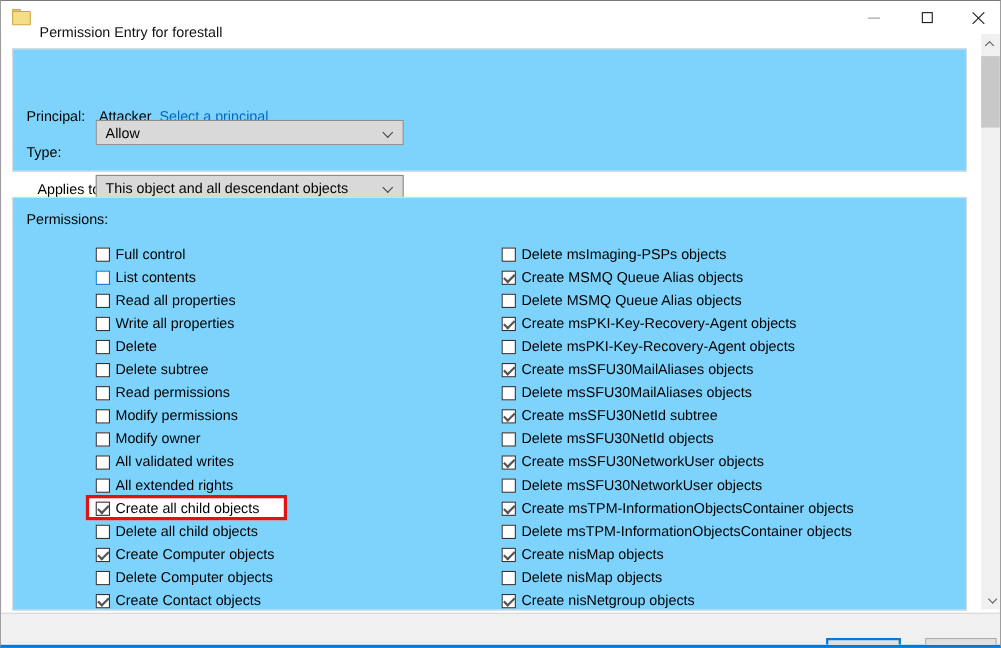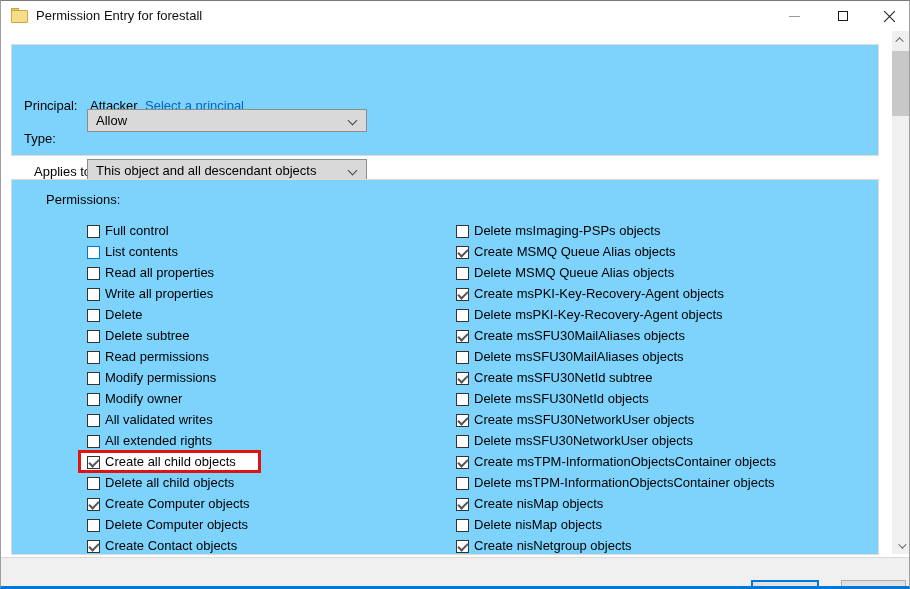--- a/index.html
+++ b/index.html
@@ -11,21 +11,21 @@
     border:1px solid #9e9e9e; border-top-color:#7a7a7a;
     border-bottom:3px solid #0078d7;
     overflow:hidden;
   }
 
   
   .titlebar { position:absolute; left:0; top:0; right:0; height:30px; background:#fff; }
   .titlebar .app-icon { position:absolute; left:10px; top:7px; width:17px; height:15px; }
   .folder-tab  { position:absolute; left:0; top:0; width:8px; height:4px; background:#e8c766; border:1px solid #caa845; border-bottom:none; border-radius:1px 1px 0 0; }
   .folder-body { position:absolute; left:0; top:2px; width:17px; height:13px; background:#f6dd87; border:1px solid #caa845; border-radius:1px; }
-  .title-text { position:absolute; left:35px; top:7px; font-size:13px; color:#111; white-space:nowrap; }
+  .title-text { position:absolute; left:35px; top:21px; font-size:13px; color:#111; white-space:nowrap; }
   .cap-btn { position:absolute; top:0; width:34px; height:30px; display:flex; align-items:center; justify-content:center; }
   .btn-min { left:776px; } .btn-max { left:825px; } .btn-close { left:871px; }
   .glyph-min { width:11px; height:1px; background:#9a9a9a; display:block; }
   .glyph-max { width:10px; height:10px; border:1px solid #1a1a1a; display:block; }
   .glyph-close { position:relative; width:13px; height:13px; display:block; }
   .glyph-close::before, .glyph-close::after {
     content:""; position:absolute; left:-1px; top:6px; width:15px; height:1px; background:#1a1a1a;
   }
   .glyph-close::before { transform:rotate(45deg); }
   .glyph-close::after  { transform:rotate(-45deg); }
@@ -124,21 +124,21 @@
     </div>
 
     <span class="lbl" style="left:12px; top:119px;margin-left:10px;">Applies to:</span>
     <div class="combo" style="top:114px;">
       <span>This object and all descendant objects</span>
       <span class="chev-down"></span>
     </div>
   </div>
 
   <div class="panel panel-perm">
-    <span class="lbl" style="left:12px; top:12px;margin-left:22px;">Permissions:</span>
+    <span class="lbl" style="left:12px; top:12px;">Permissions:</span>
 
     <div class="perm-col perm-col-left">
 
         <div class="perm-row">
           <span class="perm-inner">
             <span class="cbx"></span>
             <span class="perm-label">Full control</span>
           </span>
         </div>
 

